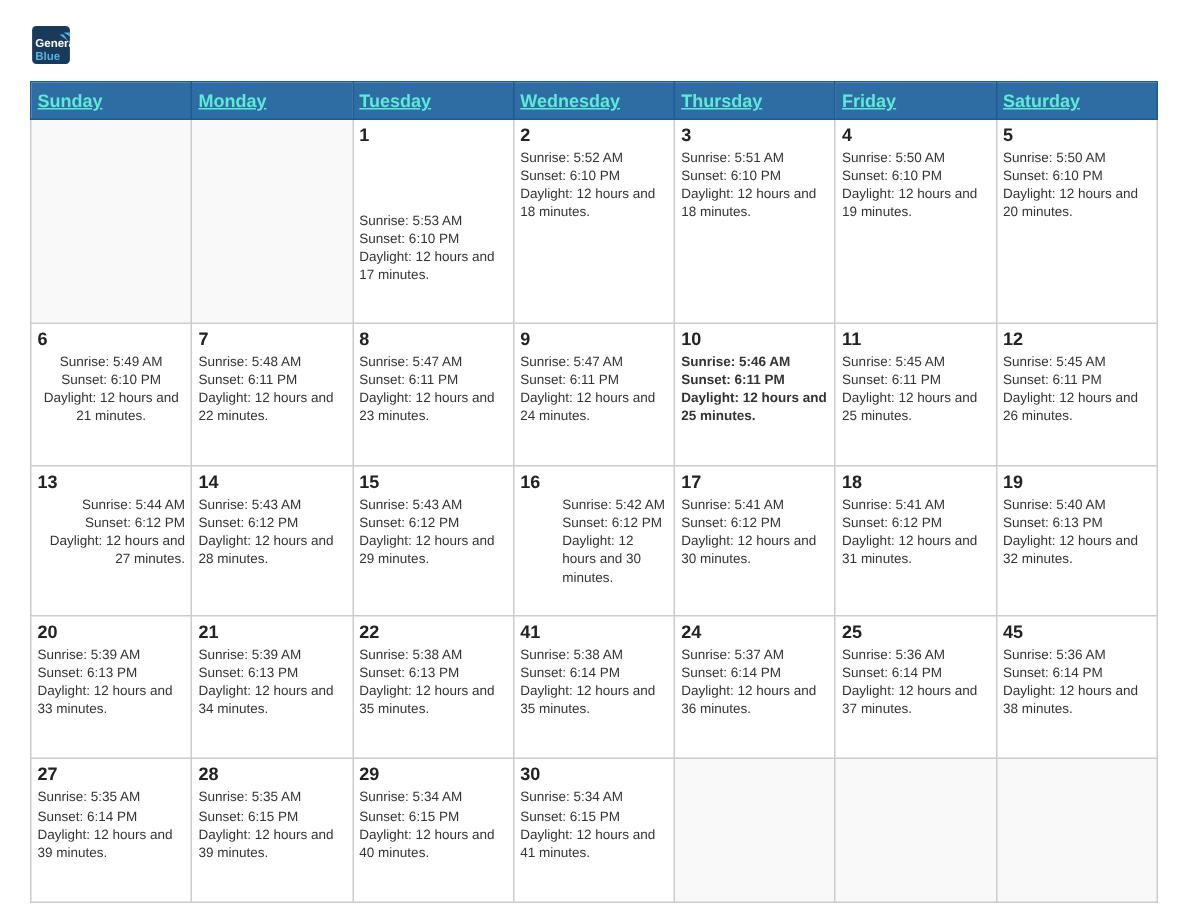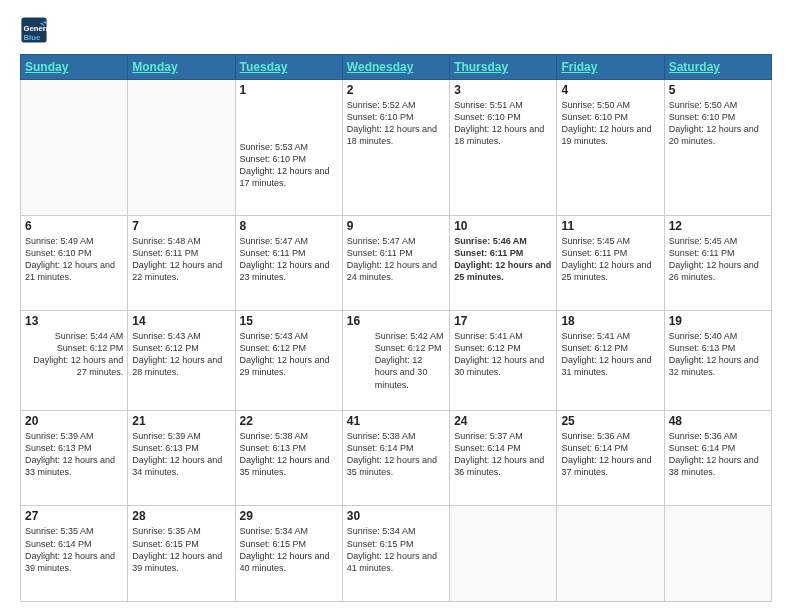--- a/index.html
+++ b/index.html
@@ -160,21 +160,21 @@
           <td>
             <span class="day-number">5</span>
             <div class="day-info" style="white-space: pre-line;">Sunrise: 5:50 AM
 Sunset: 6:10 PM
 Daylight: 12 hours and 20 minutes.</div>
           </td>
         </tr>
         <tr>
           <td>
             <span class="day-number">6</span>
-            <div class="day-info" style="white-space: pre-line;">Sunrise: 5:49 AM
+            <div class="day-info" style="white-space: pre-line; text-align: center;">Sunrise: 5:49 AM
 Sunset: 6:10 PM
 Daylight: 12 hours and 21 minutes.</div>
           </td>
           <td>
             <span class="day-number">7</span>
             <div class="day-info" style="white-space: pre-line;">Sunrise: 5:48 AM
 Sunset: 6:11 PM
 Daylight: 12 hours and 22 minutes.</div>
           </td>
           <td>
@@ -283,21 +283,21 @@
 Sunset: 6:14 PM
 Daylight: 12 hours and 36 minutes.</div>
           </td>
           <td>
             <span class="day-number">25</span>
             <div class="day-info" style="white-space: pre-line;">Sunrise: 5:36 AM
 Sunset: 6:14 PM
 Daylight: 12 hours and 37 minutes.</div>
           </td>
           <td>
-            <span class="day-number">48</span>
+            <span class="day-number">45</span>
             <div class="day-info" style="white-space: pre-line;">Sunrise: 5:36 AM
 Sunset: 6:14 PM
 Daylight: 12 hours and 38 minutes.</div>
           </td>
         </tr>
         <tr>
           <td>
             <span class="day-number">27</span>
             <div class="day-info" style="white-space: pre-line;">Sunrise: 5:35 AM
 Sunset: 6:14 PM

